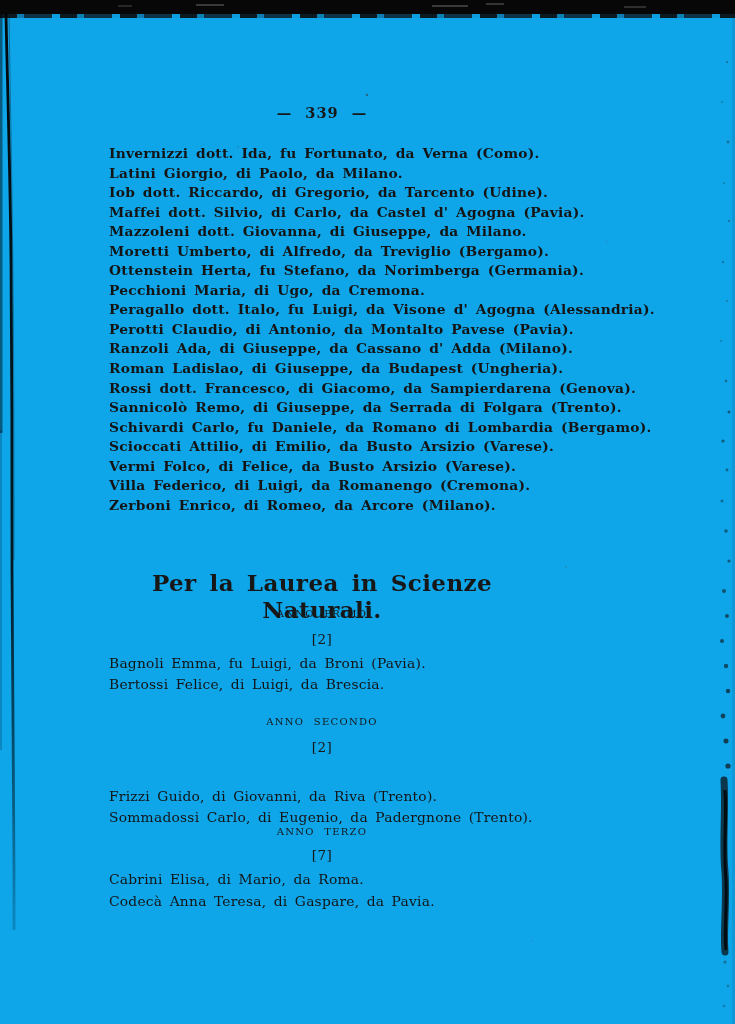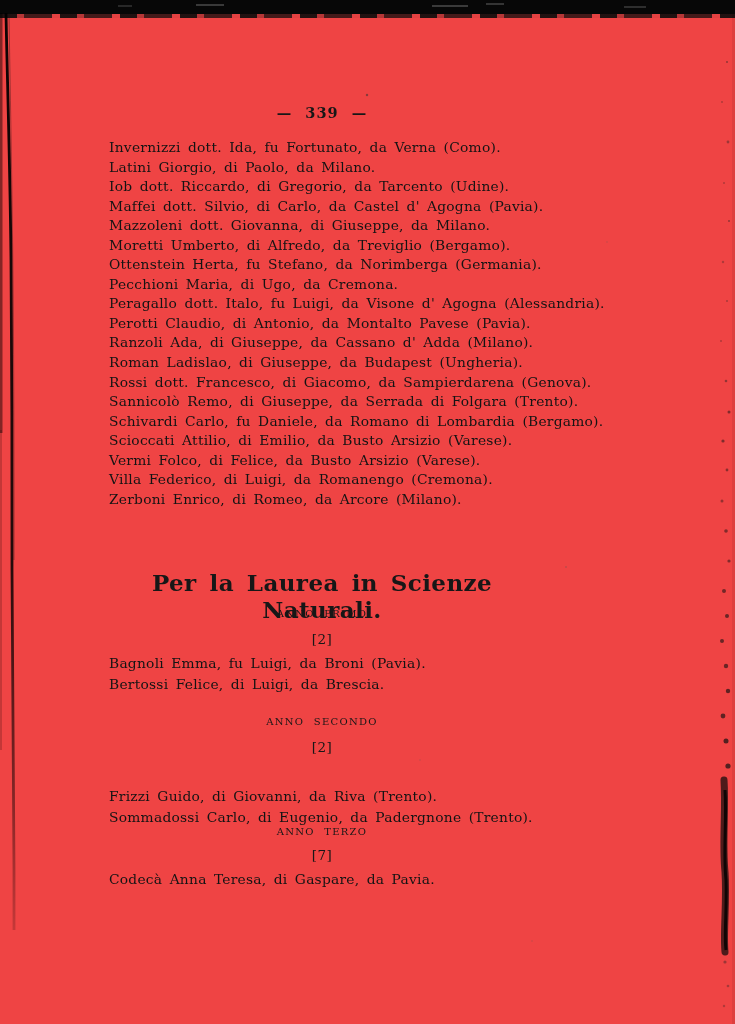--- a/index.html
+++ b/index.html
@@ -1,21 +1,21 @@
 <!DOCTYPE html>
 <html><head>
 <meta charset="utf-8">
 <style>
   * { margin:0; padding:0; box-sizing:border-box; }
   html,body { width:735px; height:1024px; background:#f4f4f2; }
   body { font-family:"DejaVu Serif", serif; position:relative; }
 
   .page {
     position:absolute; inset:0; width:735px; height:1024px;
-    background:#ef4444; overflow:hidden; color:#171717;
+    background:#0ea5e9; overflow:hidden; color:#171717;
   }
 
   
   .top-strip { position:absolute; top:0; left:0; width:735px; height:14px; background:#070707; }
   .top-strip::after {
     content:""; position:absolute; top:14px; left:0; width:100%; height:4px;
     background:repeating-linear-gradient(90deg,
       rgba(12,12,12,.9) 0 17px, rgba(12,12,12,.25) 17px 24px,
       rgba(12,12,12,.75) 24px 52px, rgba(12,12,12,.05) 52px 60px);
   }
@@ -23,21 +23,21 @@
 
   
   .page-number {
     position:absolute; top:104px; left:88px; width:468px; text-align:center;
     font-size:14.5px; font-weight:bold; letter-spacing:1px; word-spacing:7px;
   }
   .entry-list { list-style:none; position:absolute; white-space:nowrap; }
   .entry { white-space:nowrap; }
   .body-text { font-size:13.8px; letter-spacing:.25px; word-spacing:2.7px; color:#141414; }
 
-  #list-main  { left:109px; top:138px; line-height:19.55px; }
+  #list-main  { left:109px; top:144px; line-height:19.55px;font-weight:bold; }
   #list-sub0  { left:109px; top:653px; line-height:20.6px; }
   #list-sub1  { left:109px; top:761px; line-height:21px;margin-top:25px; }
   #list-sub2  { left:109px; top:869px; line-height:21.7px; }
 
   .centered { position:absolute; left:88px; width:468px; text-align:center; }
   .section-title { top:569px; font-size:23px; font-weight:bold; letter-spacing:.4px; word-spacing:4.5px; }
   .year-heading  { font-size:10px; letter-spacing:1.3px; word-spacing:5px; }
   .year-count    { font-size:13.5px; letter-spacing:.5px; }
   #anno0 { top:608px; }  #count0 { top:631px; }
   #anno1 { top:716px; }  #count1 { top:739px; }
@@ -149,16 +149,17 @@
   <div id="anno1" class="centered year-heading">ANNO SECONDO</div>
   <div id="count1" class="centered year-count">[2]</div>
   <ul id="list-sub1" class="entry-list body-text">
       <li class="entry">Frizzi Guido, di Giovanni, da Riva (Trento).</li>
       <li class="entry">Sommadossi Carlo, di Eugenio, da Padergnone (Trento).</li>
     </ul>
 
   <div id="anno2" class="centered year-heading">ANNO TERZO</div>
   <div id="count2" class="centered year-count">[7]</div>
   <ul id="list-sub2" class="entry-list body-text">
+      <li class="entry">Cabrini Elisa, di Mario, da Roma.</li>
       <li class="entry">Codecà Anna Teresa, di Gaspare, da Pavia.</li>
     </ul>
 
 </div>
 
 </body></html>

